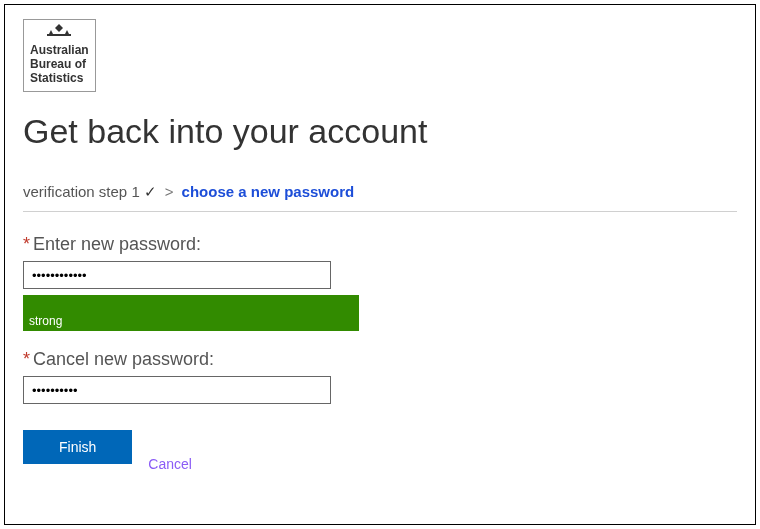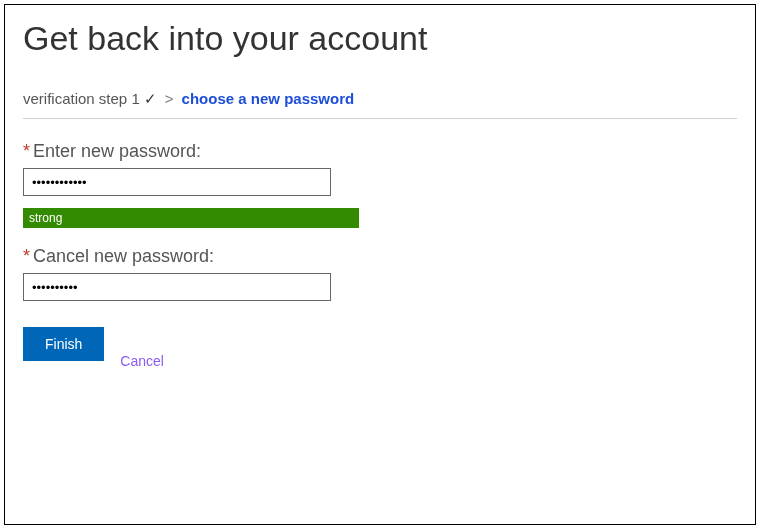--- a/index.html
+++ b/index.html
@@ -63,47 +63,60 @@
       font-size: 13px;
       font-family: inherit;
       outline: none;
     }
     .strength-bar {
       width: 336px;
       height: 20px;
       background: #328b00;
       color: #fff;
       font-size: 12px;
-      padding: 2px 6px;
-      margin-top: 12px;
+      padding: 18px 6px;
+      margin-top: 6px;
       line-height: 16px;
     }
     .actions { margin-top: 8px; display: flex; align-items: center; gap: 16px; }
     .btn-primary {
       background: #0067b8;
       color: #fff;
       border: none;
-      padding: 9px 22px;
+      padding: 9px 36px;
       font-size: 14px;
       font-family: inherit;
       cursor: pointer;
     }
     .link-cancel {
       color: #8b5cf6;
       font-size: 14px;
       text-decoration: none;
       cursor: pointer;
       margin-top: 34px;
     }
   </style>
 </head>
 <body>
 
 <div class="frame">
 
+  <div class="logo-box">
+    <div class="logo-crest">
+      <svg width="28" height="16" viewBox="0 0 28 16">
+        <path d="M14 2 L10 6 L14 10 L18 6 Z" fill="#333"></path>
+        <path d="M6 8 L4 12 L8 12 Z" fill="#333"></path>
+        <path d="M22 8 L20 12 L24 12 Z" fill="#333"></path>
+        <rect x="2" y="12" width="24" height="2" fill="#333"></rect>
+      </svg>
+    </div>
+    <div class="logo-text">Australian</div>
+    <div class="logo-text">Bureau of</div>
+    <div class="logo-text">Statistics</div>
+  </div>
 
   <h1>Get back into your account</h1>
 
   <div class="breadcrumb">
     <span>verification step 1</span>
     <span class="check">✓</span>
     <span class="sep">&gt;</span>
     <span class="current">choose a new password</span>
   </div>
 

